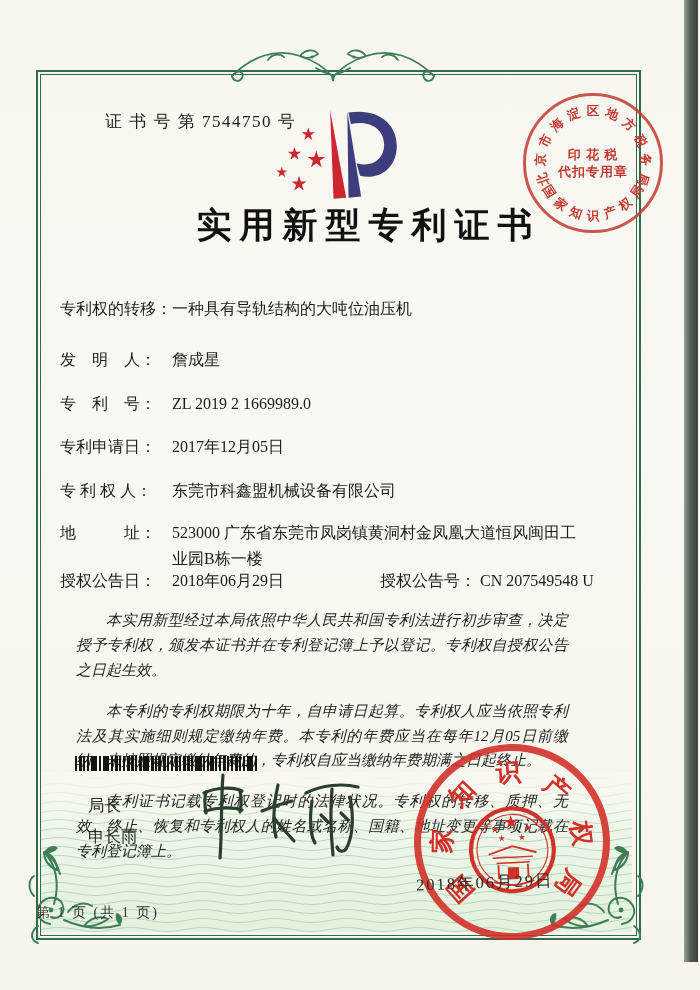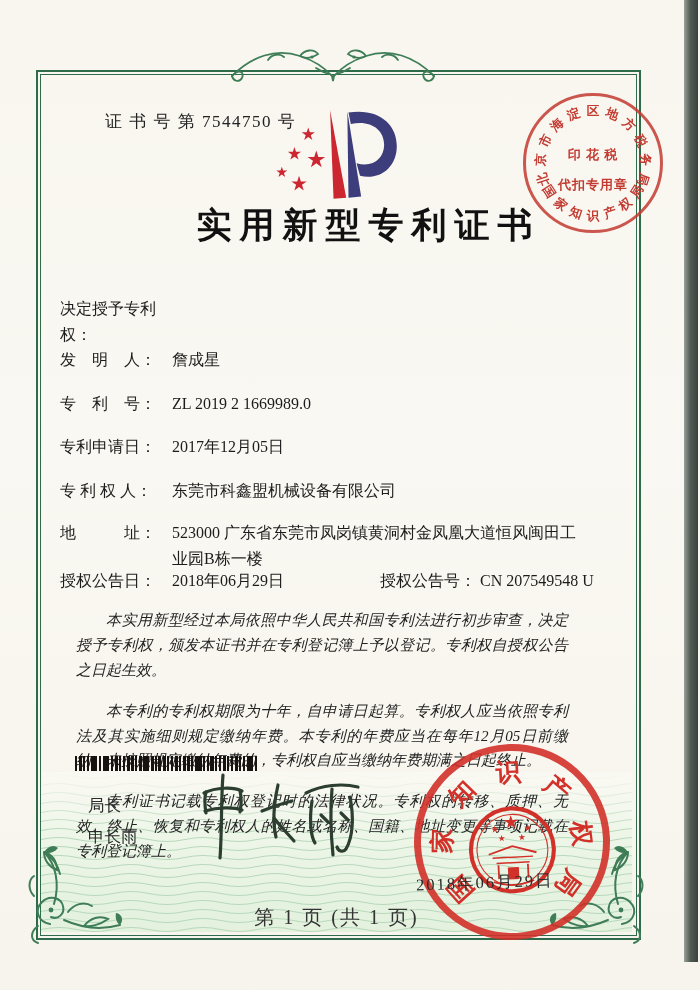--- a/index.html
+++ b/index.html
@@ -18,21 +18,21 @@
               background:linear-gradient(180deg,#faf8f2 0%,rgba(250,248,242,0) 100%);}
   .cert-no{position:absolute;left:57px;top:110px;font-size:17px;letter-spacing:1.5px;color:#222;margin-left:48px;}
   .logo{position:absolute;left:268px;top:108px;width:138px;height:92px;}
   .title{position:absolute;left:36px;top:202px;width:601px;text-align:center;
          font-size:35px;font-weight:bold;letter-spacing:8px;color:#111;padding-left:32px;}
   
   .stamp{position:absolute;left:523px;top:93px;width:134px;height:134px;border-radius:50%;
          border:3px solid rgba(194,58,48,.85);color:#c23a30;}
   .stamp .arc{position:absolute;inset:0;font-weight:bold;}
   .stamp-center{position:absolute;left:0;right:0;text-align:center;font-weight:bold;font-size:13px;letter-spacing:1px;}
-  .stamp-c1{top:50px;} .stamp-c2{top:80px;}
+  .stamp-c1{top:50px;} .stamp-c2{top:67px;}
   .seal{position:absolute;left:414px;top:744px;width:182px;height:182px;border-radius:50%;
         border:7px solid rgba(210,49,41,.9);color:#d23129;transform:rotate(-3deg);}
   .seal .arc{position:absolute;inset:0;font-weight:bold;}
   .seal-emblem{position:absolute;left:50%;top:49px;transform:translateX(-50%);}
   .seal-date{position:absolute;left:416px;top:872px;font-size:16.5px;letter-spacing:2px;color:#2a2a2a;transform:rotate(-2deg);}
   
   .field-row{position:absolute;left:60px;display:flex;font-size:16px;line-height:26px;color:#1c1c1c;}
   .f-label{flex:none;width:112px;}
   .f-value{width:452px;}
   .row1{top:296px;} .row2{top:347px;} .row3{top:391px;} .row4{top:434px;}
@@ -43,22 +43,22 @@
          text-align:justify;font-style:italic;color:#222;}
   .paras p{margin:16px;text-indent:2em;}
   .barcode{position:absolute;left:75px;top:756px;width:183px;height:15px;
     background:
       repeating-linear-gradient(90deg,#15120f 0 2px,transparent 2px 4px),
       repeating-linear-gradient(90deg,#15120f 0 1px,transparent 1px 6px),
       repeating-linear-gradient(90deg,transparent 0 5px,#15120f 5px 7px,transparent 7px 13px);}
   .director-title{position:absolute;left:88px;top:795px;font-size:16.5px;color:#2a2a2a;}
   .director-name{position:absolute;left:88px;top:826px;font-size:16.5px;color:#2a2a2a;}
   .signature{position:absolute;left:190px;top:763px;}
-  .page-num{position:absolute;left:36px;top:904px;width:601px;text-align:center;
-            font-size:20px;letter-spacing:2px;color:#333;font-family:Liberation Serif, serif;}
+  .page-num{position:absolute;left:36px;top:904px;width:601px;text-align:left;
+            font-size:14px;letter-spacing:2px;color:#333;font-family:Liberation Serif, serif;}
   .ornament{position:absolute;}
   .orn-top{left:228px;top:46px;}
   .orn-bl{left:20px;top:826px;}
   .orn-br{left:548px;top:826px;transform:scaleX(-1);}
 </style>
 </head>
 <body>
 
 <div class="page">
   <div class="paper"></div>
@@ -181,21 +181,22 @@
         <span style="position: absolute; left: 50%; top: 50%; font-size: 12.5px; font-weight: bold; transform: translate(-50%, -50%) rotate(142deg) translateY(-53px) rotate(180deg);">权</span>
         <span style="position: absolute; left: 50%; top: 50%; font-size: 12.5px; font-weight: bold; transform: translate(-50%, -50%) rotate(123deg) translateY(-53px) rotate(180deg);">局</span>
       </div>
     <div class="stamp-center stamp-c1">印 花 税</div>
     <div class="stamp-center stamp-c2">代扣专用章</div>
   </div>
 
   <div class="title">实用新型专利证书</div>
 
   <div class="field-row row1">
-    <span class="f-label">决定授予专利权：</span>
+    <span class="f-label">专利权的转移：</span>
+    <span class="f-value">一种具有导轨结构的大吨位油压机</span>
   </div>
   <div class="field-row row2">
     <span class="f-label">发　明　人：</span>
     <span class="f-value">詹成星</span>
   </div>
   <div class="field-row row3">
     <span class="f-label">专　利　号：</span>
     <span class="f-value">ZL 2019 2 1669989.0</span>
   </div>
   <div class="field-row row4">

